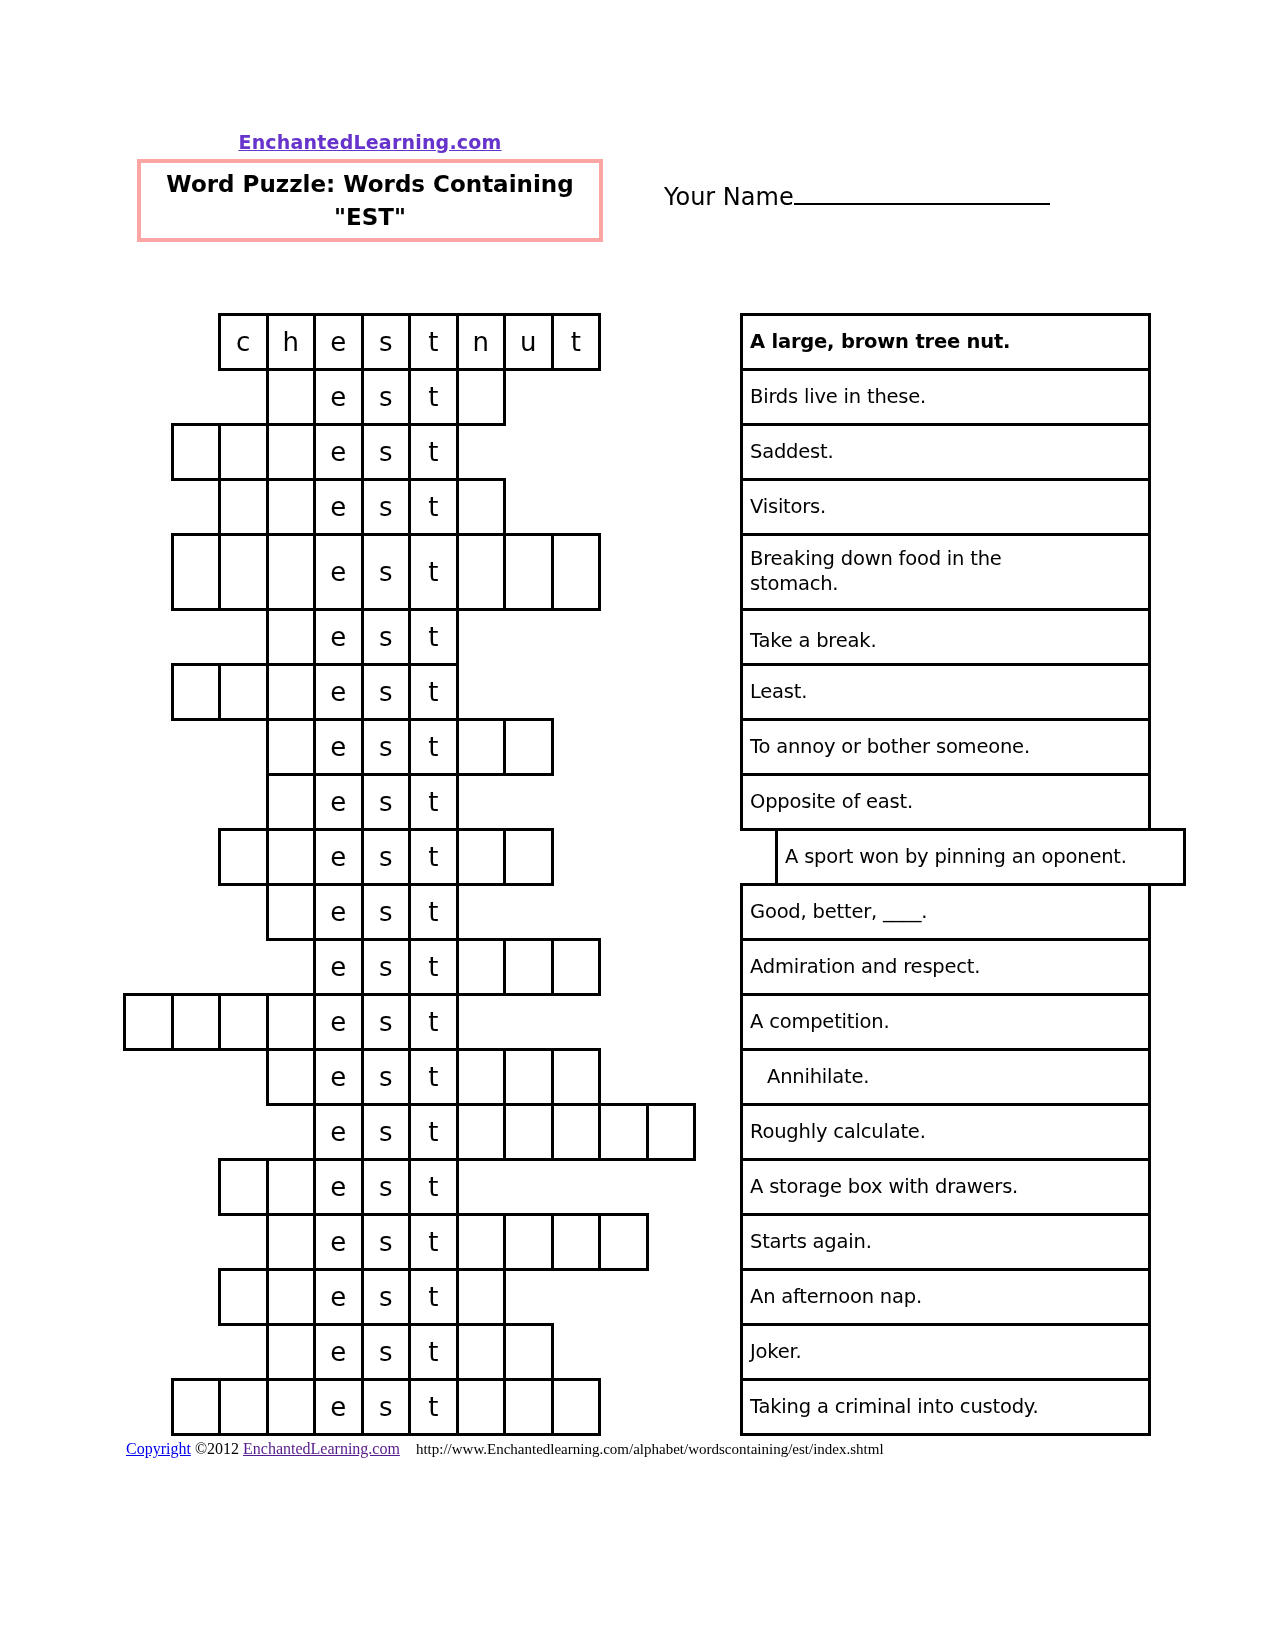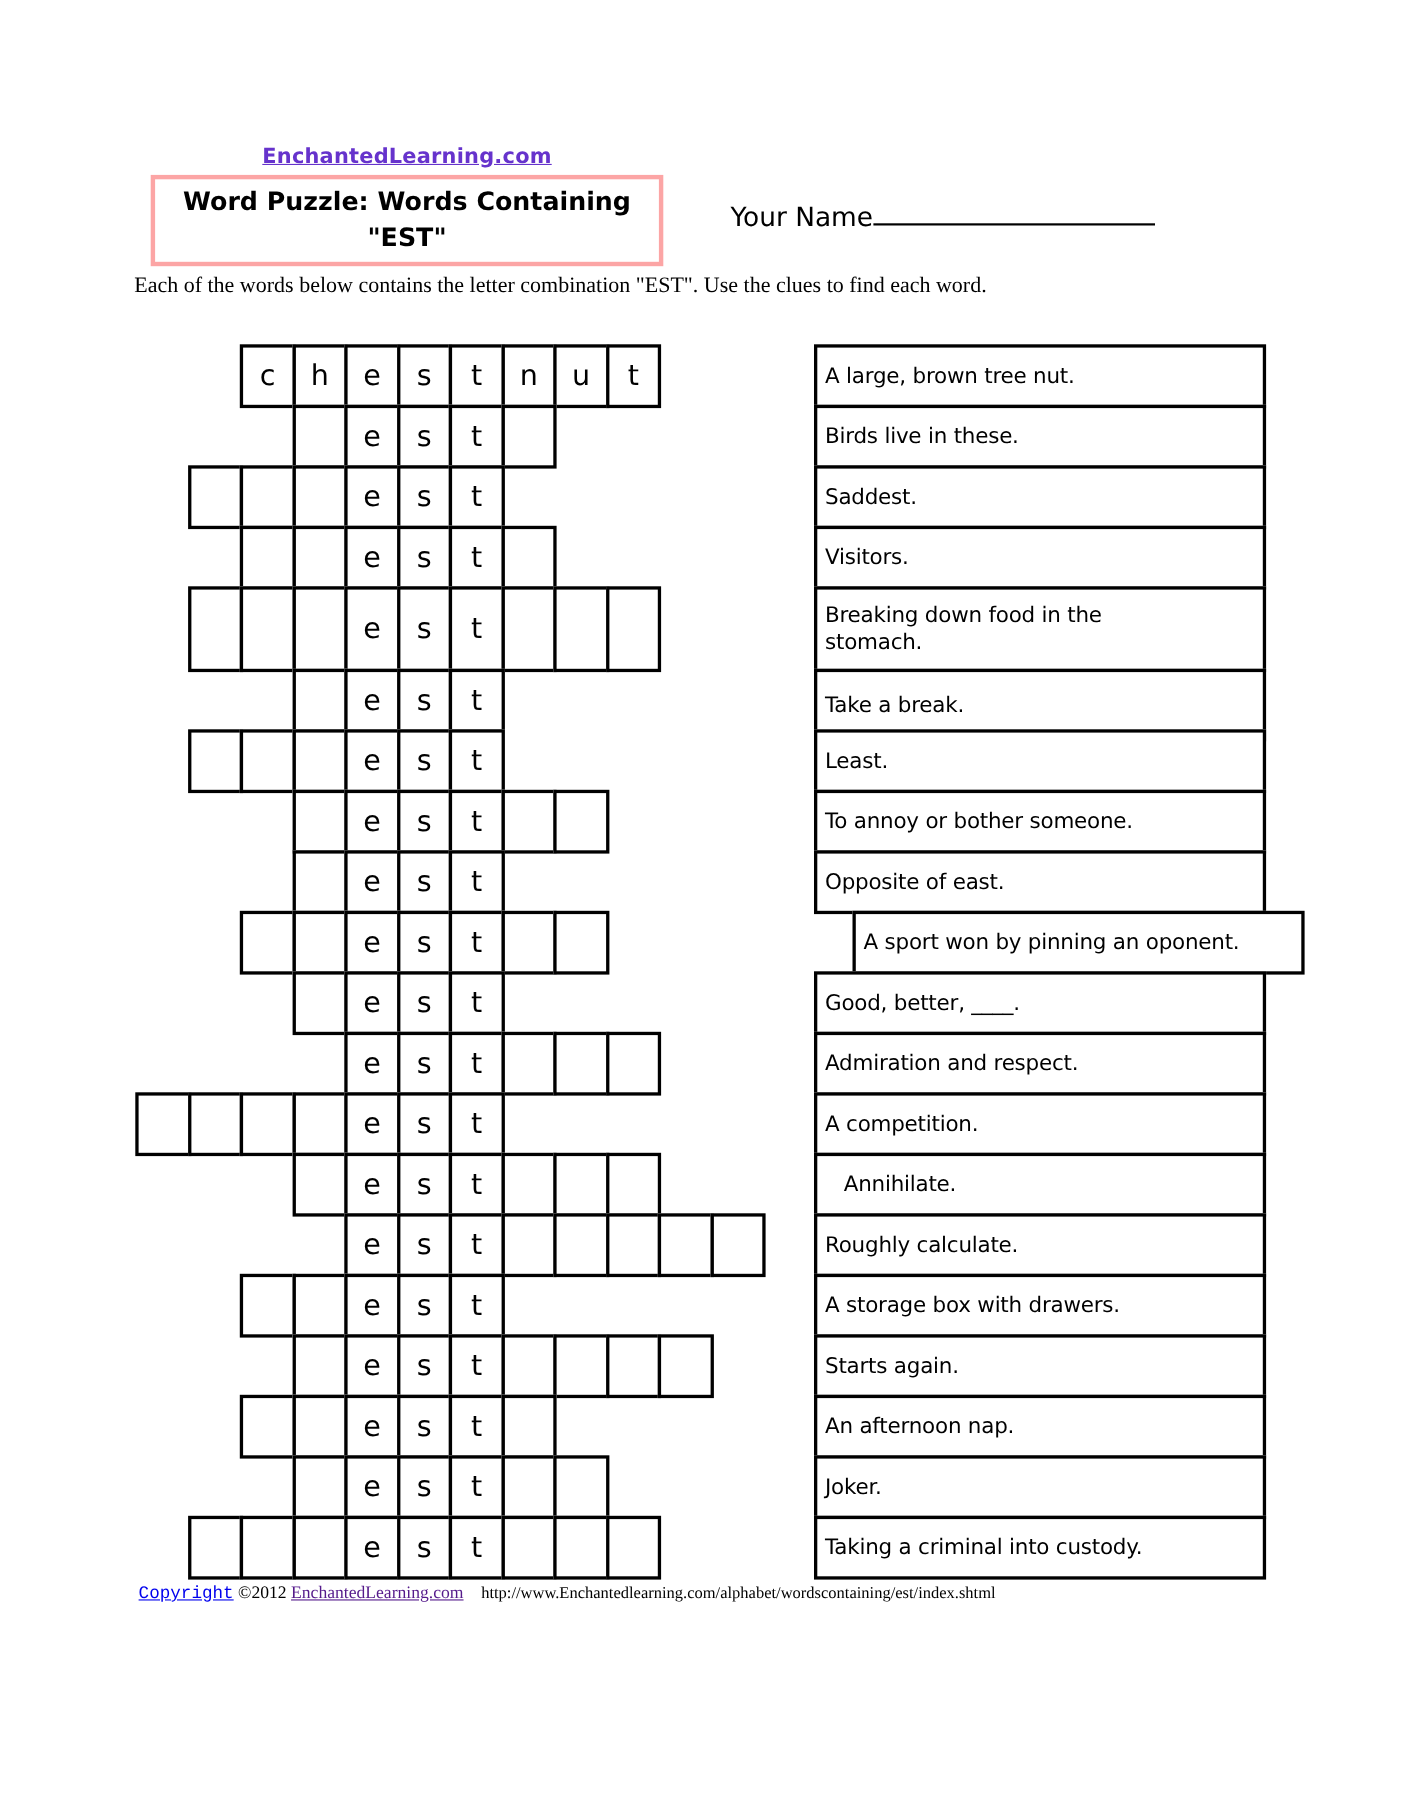--- a/index.html
+++ b/index.html
@@ -42,21 +42,21 @@
   }
   .clue span {
     font-size:19.5px; line-height:1.28; white-space:pre-line; letter-spacing:-0.2px;
   }
   
   #footer {
     position:absolute; left:126px; top:1440px; white-space:nowrap;
     font-family:"Liberation Serif", "DejaVu Serif", serif; font-size:16px;
   }
   #footer a { cursor:pointer; }
-  #copyright-link { color:#0000EE; text-decoration:underline;font-family:Liberation Mono, monospace; }
+  #copyright-link { color:#0000EE; text-decoration:underline; }
   #footer-site-link { color:#551A8B; text-decoration:underline; }
   #footer-url { margin-left:12px; font-size:15px; color:#000; }
 </style>
 </head>
 <body>
 
 <div id="page">
 
   <div id="site-link-wrap">
     <a id="site-link">EnchantedLearning.com</a>
@@ -64,21 +64,20 @@
 
   <div id="title-box">
     <div class="title-line">Word Puzzle: Words Containing</div>
     <div class="title-line">"EST"</div>
   </div>
 
   <div id="name-row">
     <span>Your Name</span><span id="name-line"></span>
   </div>
 
-  <div id="instructions">Each of the words below contains the letter combination "EST". Use the clues to find each word.</div>
 
   <div id="grid">
       <div class="cell" style="left: 218px; top: 313px; width: 50.5px; height: 58px;">c</div>
       <div class="cell" style="left: 265.5px; top: 313px; width: 50.5px; height: 58px;">h</div>
       <div class="cell" style="left: 313px; top: 313px; width: 50.5px; height: 58px;">e</div>
       <div class="cell" style="left: 360.5px; top: 313px; width: 50.5px; height: 58px;">s</div>
       <div class="cell" style="left: 408px; top: 313px; width: 50.5px; height: 58px;">t</div>
       <div class="cell" style="left: 455.5px; top: 313px; width: 50.5px; height: 58px;">n</div>
       <div class="cell" style="left: 503px; top: 313px; width: 50.5px; height: 58px;">u</div>
       <div class="cell" style="left: 550.5px; top: 313px; width: 50.5px; height: 58px;">t</div>
@@ -196,21 +195,21 @@
       <div class="cell" style="left: 218px; top: 1378px; width: 50.5px; height: 58px;"></div>
       <div class="cell" style="left: 265.5px; top: 1378px; width: 50.5px; height: 58px;"></div>
       <div class="cell" style="left: 313px; top: 1378px; width: 50.5px; height: 58px;">e</div>
       <div class="cell" style="left: 360.5px; top: 1378px; width: 50.5px; height: 58px;">s</div>
       <div class="cell" style="left: 408px; top: 1378px; width: 50.5px; height: 58px;">t</div>
       <div class="cell" style="left: 455.5px; top: 1378px; width: 50.5px; height: 58px;"></div>
       <div class="cell" style="left: 503px; top: 1378px; width: 50.5px; height: 58px;"></div>
       <div class="cell" style="left: 550.5px; top: 1378px; width: 50.5px; height: 58px;"></div>
     </div>
   <div id="clues">
-      <div class="clue" style="left: 740px; top: 313px; width: 411px; height: 58px;">
+      <div class="clue" style="left: 740px; top: 313px; width: 411px; height: 58px; font-weight: bold;">
         <span>A large, brown tree nut.</span>
       </div>
       <div class="clue" style="left: 740px; top: 368px; width: 411px; height: 58px;">
         <span>Birds live in these.</span>
       </div>
       <div class="clue" style="left: 740px; top: 423px; width: 411px; height: 58px;">
         <span>Saddest.</span>
       </div>
       <div class="clue" style="left: 740px; top: 478px; width: 411px; height: 58px;">
         <span>Visitors.</span>

